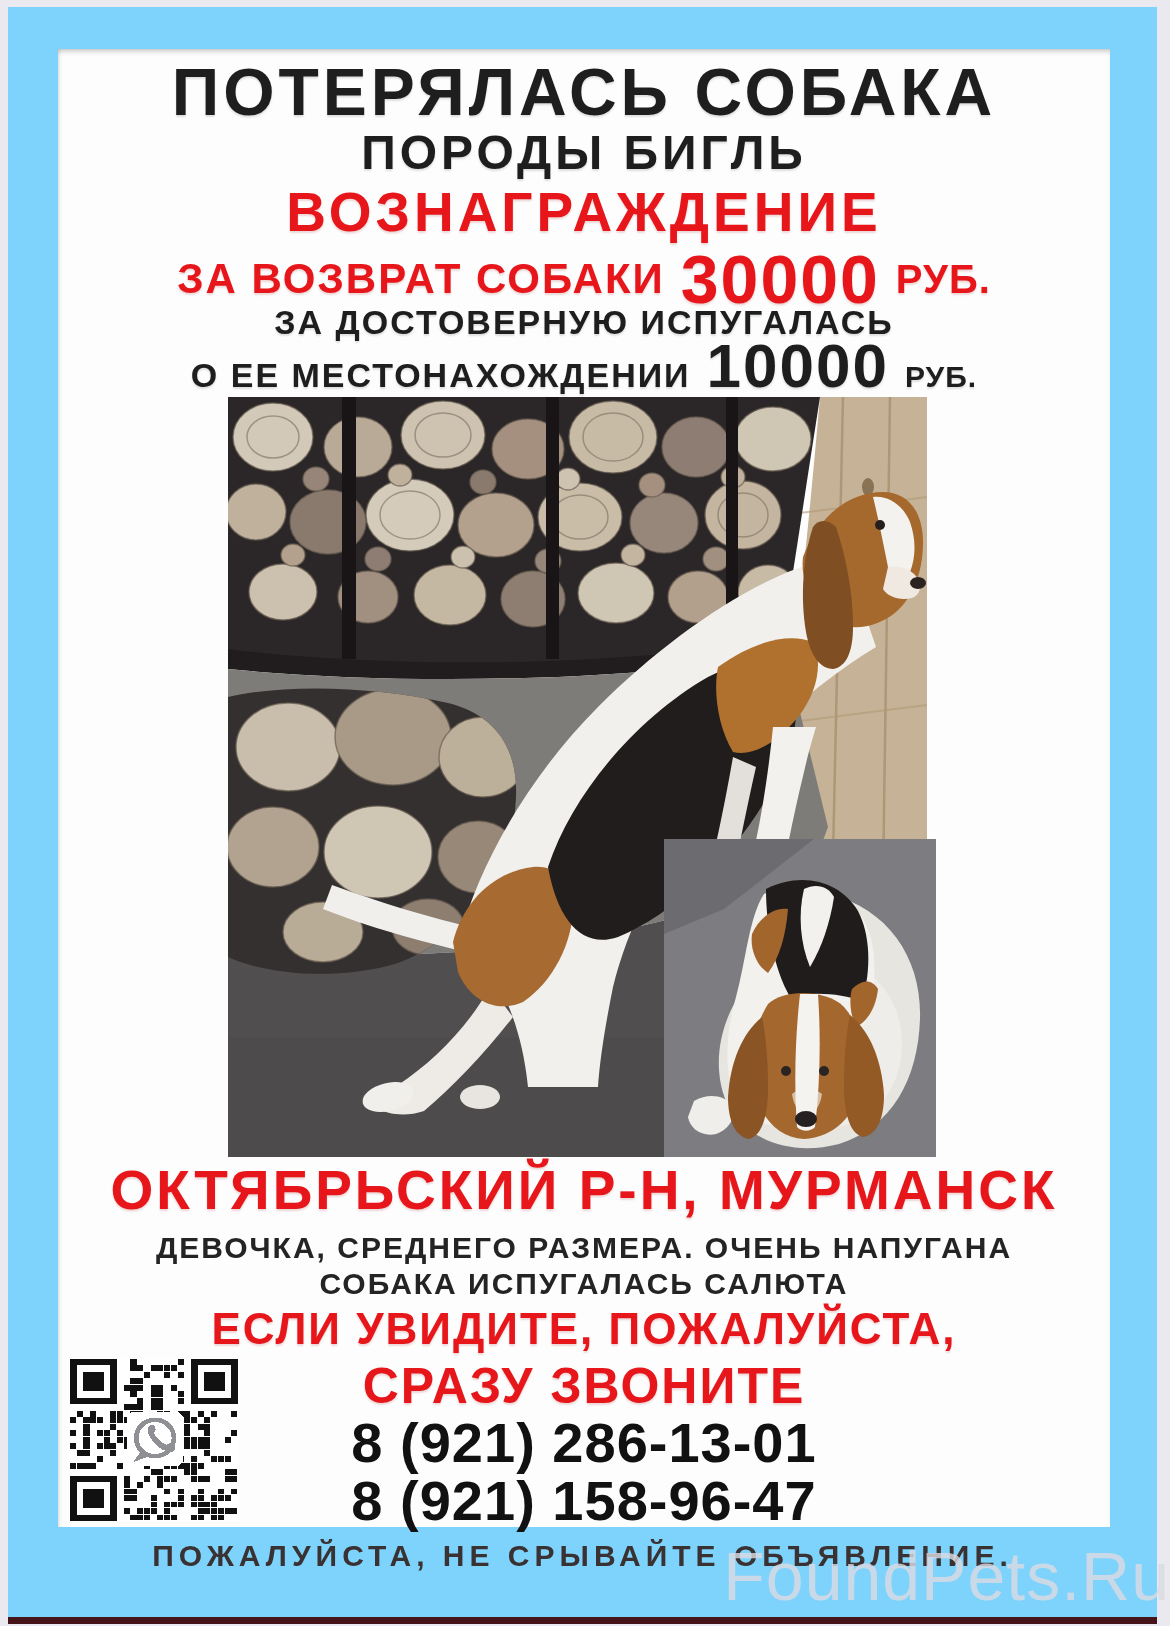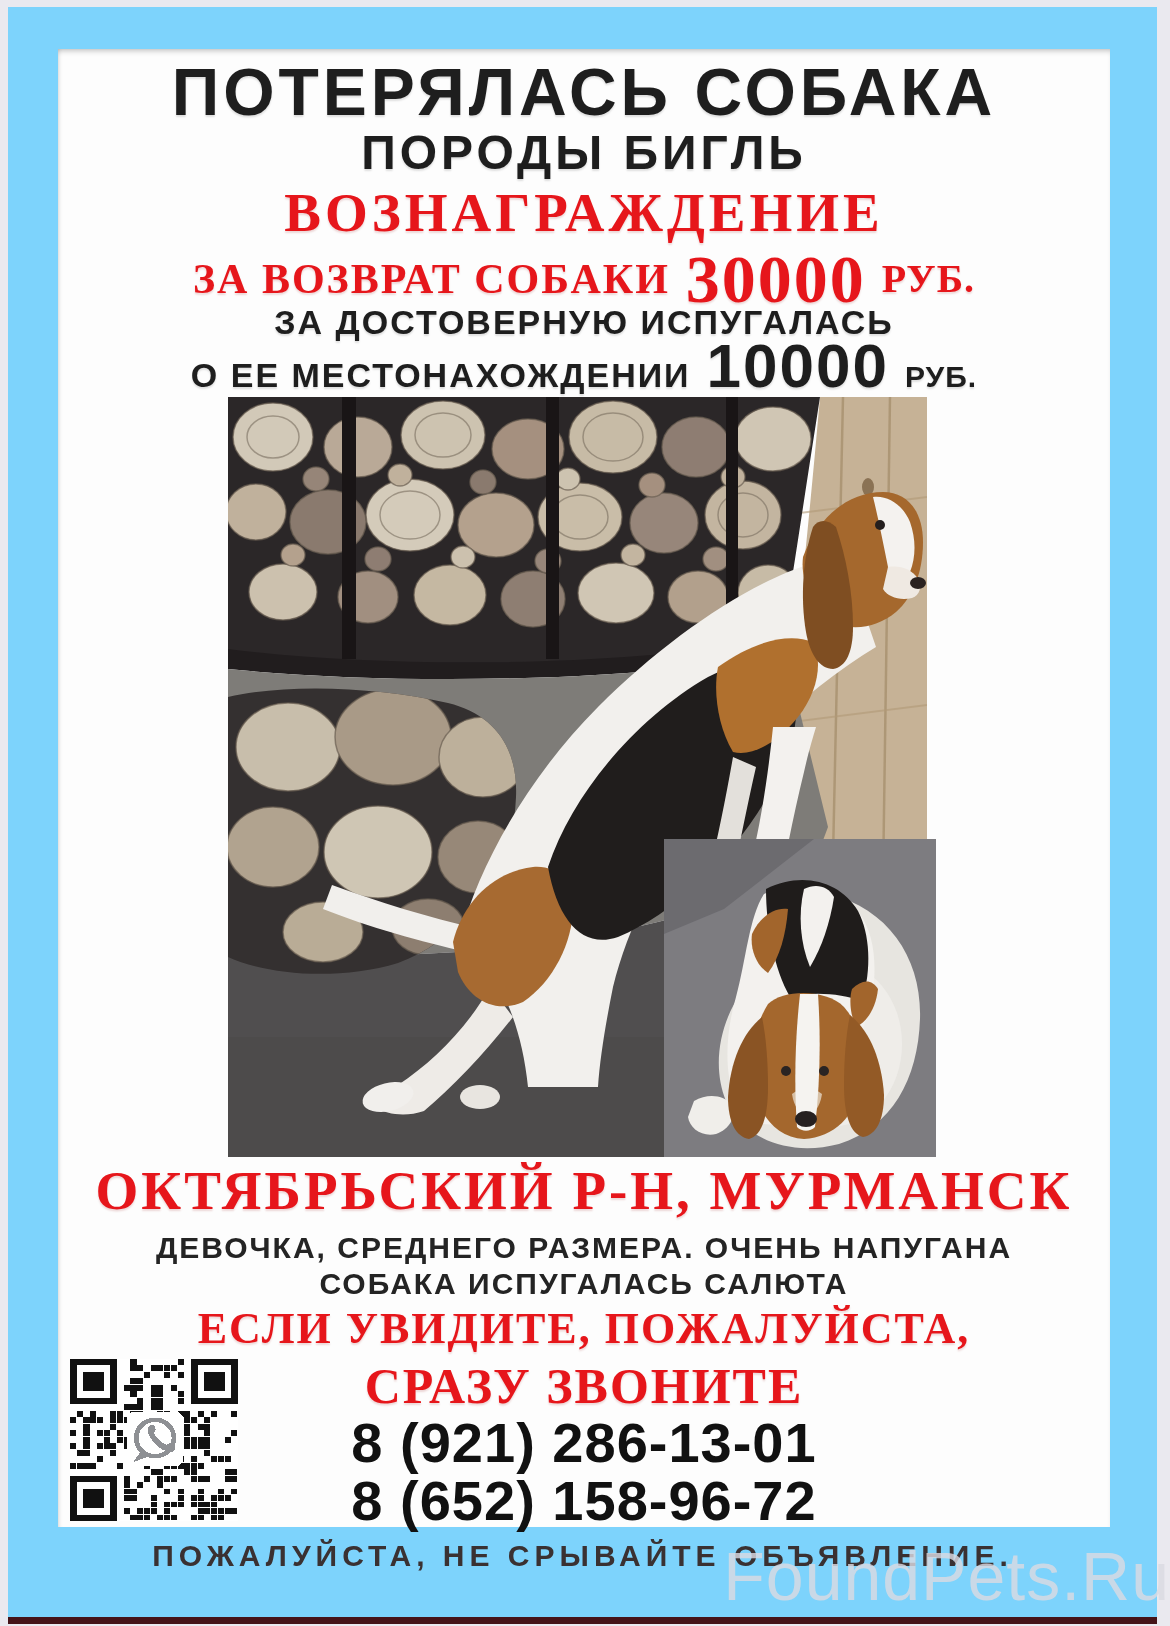--- a/index.html
+++ b/index.html
@@ -11,21 +11,21 @@
     position:absolute;left:8px;top:7px;width:1149px;height:1617px;
     background:#7dd3fc;border-bottom:7px solid #451318;box-sizing:border-box;
   }
   .content{
     position:absolute;left:50px;top:42px;width:1052px;height:1478px;
     background:#fdfdfd;
     box-shadow:inset 0 5px 6px -4px rgba(0,0,0,.30), inset 4px 0 5px -4px rgba(0,0,0,.18);
   }
   .tline{position:absolute;left:0;right:0;text-align:center;line-height:1;font-weight:700;white-space:nowrap;}
   .blk{color:#1e1e1e;text-shadow:0 2px 2px rgba(0,0,0,.12);}
-  .red{color:#e6161b;text-shadow:0 2px 2px rgba(150,20,20,.16);font-family:Liberation Serif, serif;}
+  .red{color:#e6161b;text-shadow:0 2px 2px rgba(150,20,20,.16);}
   .title1{top:10px;font-size:66px;letter-spacing:4px;}
   .title2{top:80px;font-size:48px;letter-spacing:4px;}
   .rhead{top:136px;font-size:55px;letter-spacing:4px;}
   .row{position:absolute;left:0;right:0;display:flex;justify-content:center;align-items:baseline;gap:16px;font-weight:700;line-height:1;white-space:nowrap;}
   .row1{top:196px;align-items:center;}
   .row1 .pre{font-size:42px;letter-spacing:2px;}
   .row1 .amt{font-size:68px;letter-spacing:2px;}
   .row1 .suf{font-size:40px;letter-spacing:1px;}
   .r2l1{top:256px;font-size:34px;letter-spacing:2px;}
   .row2{top:286px;}
@@ -227,21 +227,21 @@
           </g>
         </svg>
       </div>
 
       <div class="tline red loc">ОКТЯБРЬСКИЙ Р-Н, МУРМАНСК</div>
       <div class="tline desc1">ДЕВОЧКА, СРЕДНЕГО РАЗМЕРА. ОЧЕНЬ НАПУГАНА</div>
       <div class="tline desc2">СОБАКА ИСПУГАЛАСЬ САЛЮТА</div>
       <div class="tline red call1">ЕСЛИ УВИДИТЕ, ПОЖАЛУЙСТА,</div>
       <div class="tline red call2">СРАЗУ ЗВОНИТЕ</div>
       <div class="tline phone phone1">8 (921) 286-13-01</div>
-      <div class="tline phone phone2">8 (652) 158-96-72</div>
+      <div class="tline phone phone2">8 (921) 158-96-47</div>
 
       <div class="qr">
         <svg viewBox="0 0 160 160" preserveAspectRatio="none" shape-rendering="crispEdges">
           <rect width="160" height="160" fill="#ffffff"></rect>
           <g fill="#111111">
             <g>
               <rect x="0" y="0" width="44.8" height="44.8"></rect>
               <rect x="6.4" y="6.4" width="32" height="32" fill="#ffffff"></rect>
               <rect x="12.8" y="12.8" width="19.2" height="19.2"></rect>
             </g>

